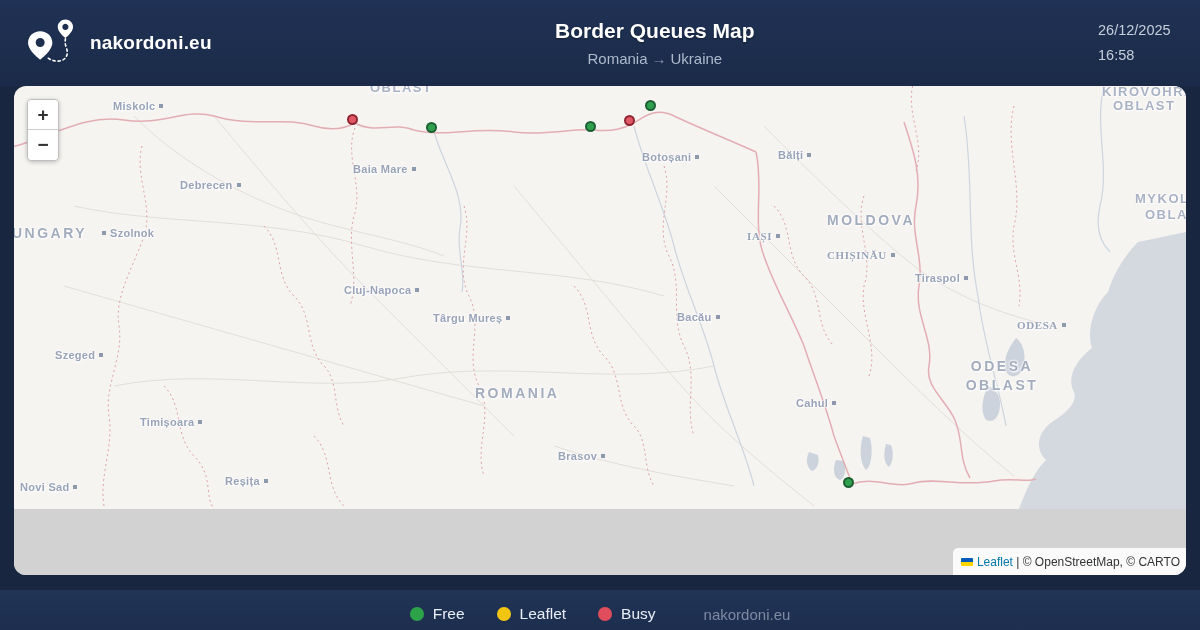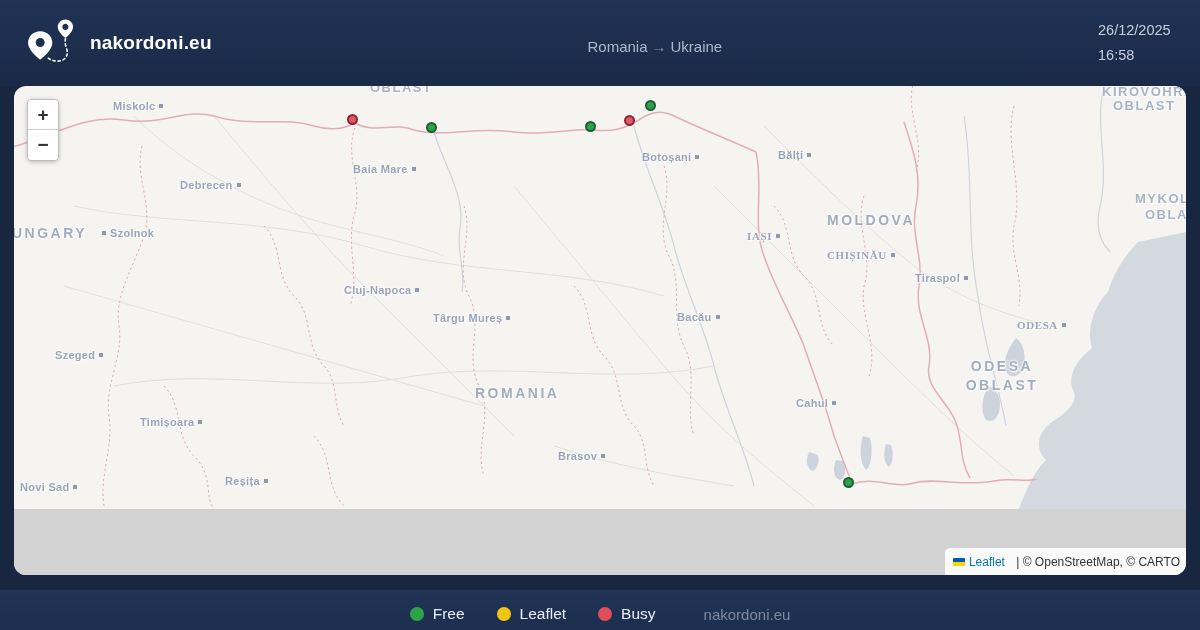--- a/index.html
+++ b/index.html
@@ -59,21 +59,21 @@
 
   .attribution {
     position:absolute; right:0; bottom:0; height:27px; display:flex; align-items:center;
     background:rgba(255,255,255,.88); padding:0 6px 0 8px; border-top-left-radius:5px;
     font-size:12px; color:#333;
   }
   .ua-flag { display:inline-block; width:12px; height:8px; margin-right:4px; border-radius:1px; overflow:hidden; }
   .ua-flag .b { display:block; width:12px; height:4px; background:#005bbb; }
   .ua-flag .y { display:block; width:12px; height:4px; background:#ffd500; }
   .leaflet-link { color:#0078a8; text-decoration:none; cursor:pointer; }
-  .attr-rest { white-space:pre;margin-left:8px; }
+  .attr-rest { white-space:pre; }
 
   
   .footer {
     margin-top:15px; height:48px; display:flex; align-items:center; justify-content:center;
     background:linear-gradient(180deg,#213456 0%, #1c2d4d 100%); gap:30px;
   }
   .legend-item { display:flex; align-items:center; gap:9px; color:#e9eef6; font-size:15.5px; }
   .legend-dot { width:14px; height:14px; border-radius:50%; }
   .footer-brand { color:#7e8aa0; font-size:15px; margin-left:18px; }
 </style>
@@ -83,20 +83,21 @@
 <div class="header">
   <div class="brand">
     <svg width="54" height="50" viewBox="0 0 60 54">
       <path fill="#ffffff" fill-rule="evenodd" d="M18,14 C10.3,14 4.5,19.6 4.5,26.8 C4.5,35.8 18,45.5 18,45.5 C18,45.5 31.5,35.8 31.5,26.8 C31.5,19.6 25.7,14 18,14 Z M18,31.5 C15.2,31.5 13,29.3 13,26.5 C13,23.7 15.2,21.5 18,21.5 C20.8,21.5 23,23.7 23,26.5 C23,29.3 20.8,31.5 18,31.5 Z"></path>
       <path fill="#ffffff" fill-rule="evenodd" d="M46,1 C41.3,1 37.5,4.6 37.5,9.2 C37.5,15 46,21.5 46,21.5 C46,21.5 54.5,15 54.5,9.2 C54.5,4.6 50.7,1 46,1 Z M46,12.5 C44.1,12.5 42.6,11 42.6,9.1 C42.6,7.2 44.1,5.7 46,5.7 C47.9,5.7 49.4,7.2 49.4,9.1 C49.4,11 47.9,12.5 46,12.5 Z"></path>
       <path fill="none" stroke="#ffffff" stroke-width="1.8" stroke-dasharray="2.5,3.2" stroke-linecap="round" d="M27,44 C38,51 52,46 47,32 C45,27 46,24 46,22"></path>
     </svg>
     <span class="brand-name">nakordoni.eu</span>
   </div>
   <div class="header-center">
+    <div class="header-title">Border Queues Map</div>
     <div class="header-route">
       <span>Romania</span><span class="arrow">→</span><span>Ukraine</span>
     </div>
   </div>
   <div class="datetime">
     <div>26/12/2025</div>
     <div>16:58</div>
   </div>
 </div>
 

